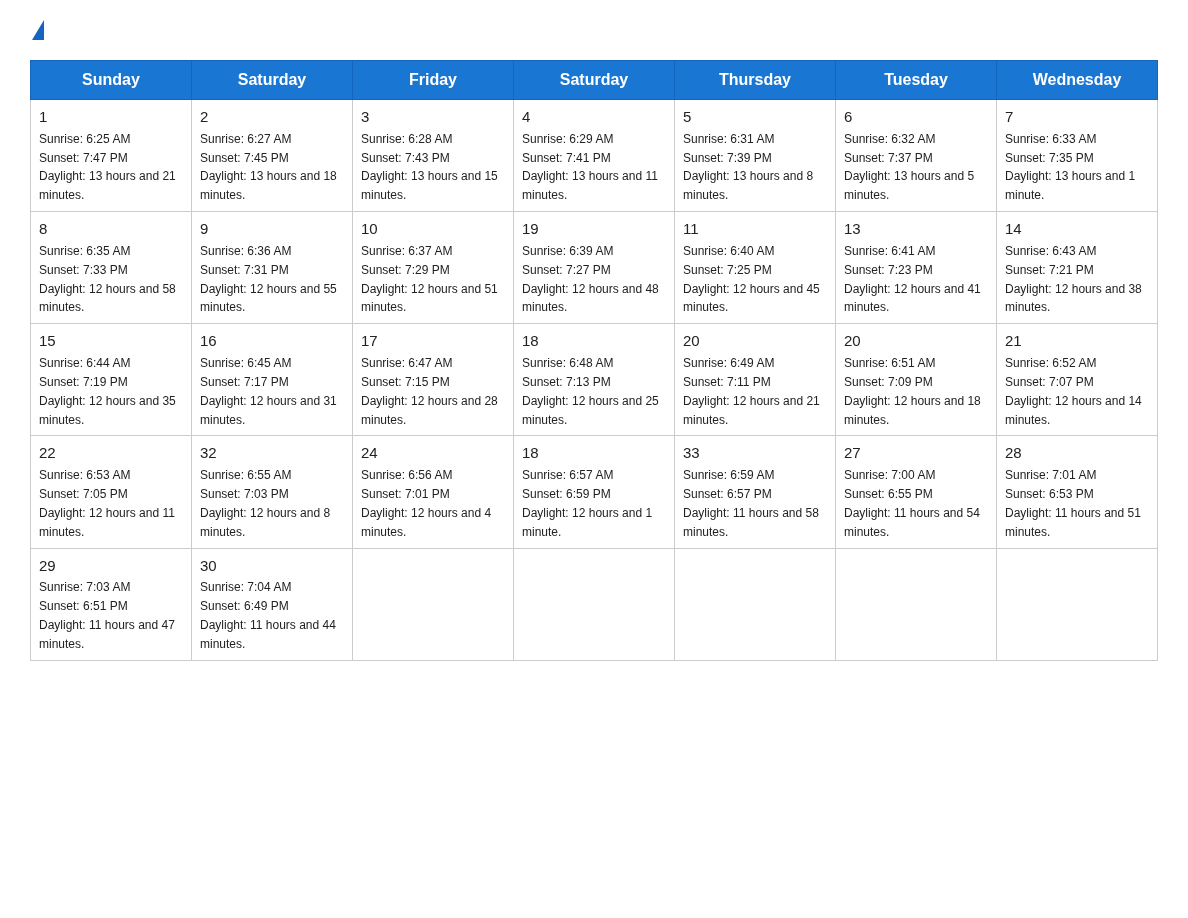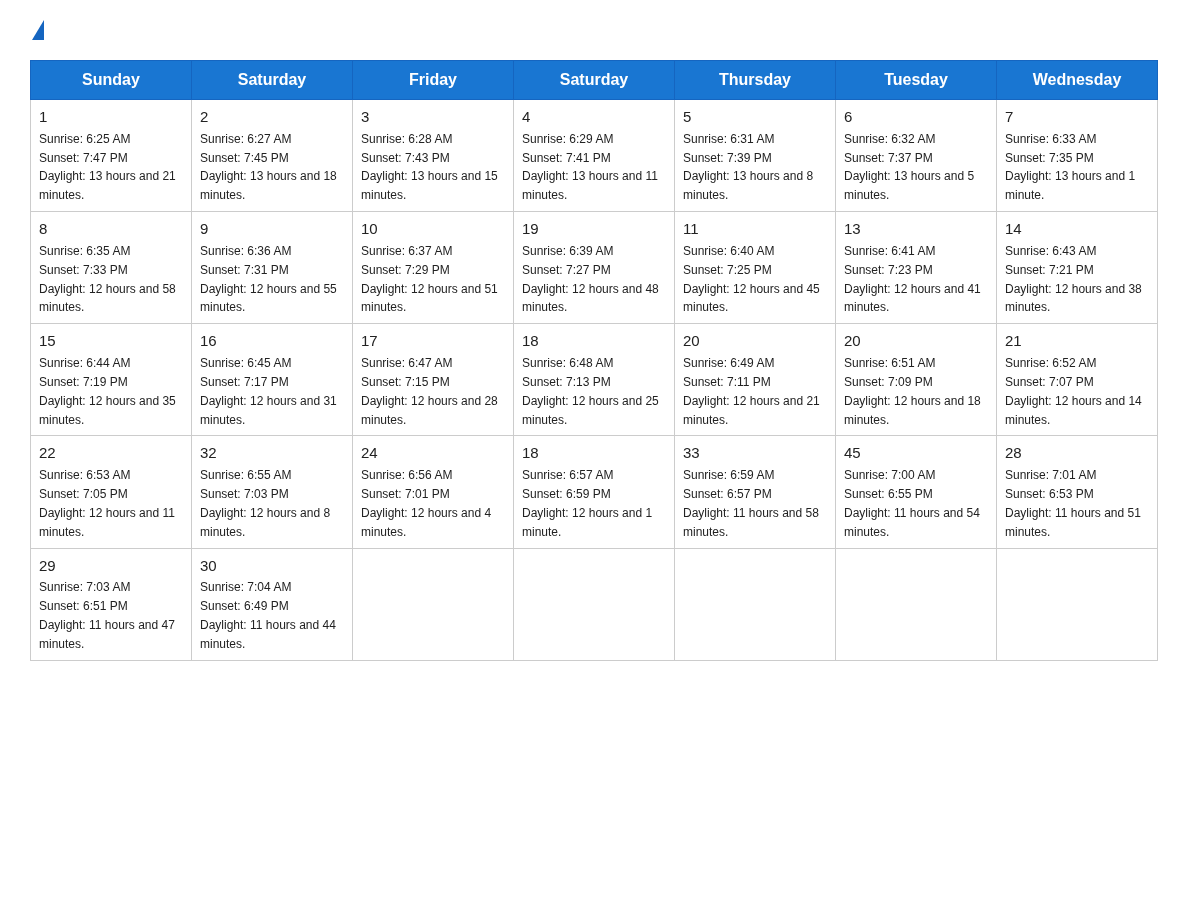--- a/index.html
+++ b/index.html
@@ -161,21 +161,21 @@
         <td><span class="day-num">20</span><span class="sun-info">Sunrise: 6:49 AM<br>Sunset: 7:11 PM<br>Daylight: 12 hours and 21 minutes.</span></td>
         <td><span class="day-num">20</span><span class="sun-info">Sunrise: 6:51 AM<br>Sunset: 7:09 PM<br>Daylight: 12 hours and 18 minutes.</span></td>
         <td><span class="day-num">21</span><span class="sun-info">Sunrise: 6:52 AM<br>Sunset: 7:07 PM<br>Daylight: 12 hours and 14 minutes.</span></td>
       </tr>
       <tr>
         <td><span class="day-num">22</span><span class="sun-info">Sunrise: 6:53 AM<br>Sunset: 7:05 PM<br>Daylight: 12 hours and 11 minutes.</span></td>
         <td><span class="day-num">32</span><span class="sun-info">Sunrise: 6:55 AM<br>Sunset: 7:03 PM<br>Daylight: 12 hours and 8 minutes.</span></td>
         <td><span class="day-num">24</span><span class="sun-info">Sunrise: 6:56 AM<br>Sunset: 7:01 PM<br>Daylight: 12 hours and 4 minutes.</span></td>
         <td><span class="day-num">18</span><span class="sun-info">Sunrise: 6:57 AM<br>Sunset: 6:59 PM<br>Daylight: 12 hours and 1 minute.</span></td>
         <td><span class="day-num">33</span><span class="sun-info">Sunrise: 6:59 AM<br>Sunset: 6:57 PM<br>Daylight: 11 hours and 58 minutes.</span></td>
-        <td><span class="day-num">45</span><span class="sun-info">Sunrise: 7:00 AM<br>Sunset: 6:55 PM<br>Daylight: 11 hours and 54 minutes.</span></td>
+        <td><span class="day-num">27</span><span class="sun-info">Sunrise: 7:00 AM<br>Sunset: 6:55 PM<br>Daylight: 11 hours and 54 minutes.</span></td>
         <td><span class="day-num">28</span><span class="sun-info">Sunrise: 7:01 AM<br>Sunset: 6:53 PM<br>Daylight: 11 hours and 51 minutes.</span></td>
       </tr>
       <tr>
         <td><span class="day-num">29</span><span class="sun-info">Sunrise: 7:03 AM<br>Sunset: 6:51 PM<br>Daylight: 11 hours and 47 minutes.</span></td>
         <td><span class="day-num">30</span><span class="sun-info">Sunrise: 7:04 AM<br>Sunset: 6:49 PM<br>Daylight: 11 hours and 44 minutes.</span></td>
         <td class="empty"></td>
         <td class="empty"></td>
         <td class="empty"></td>
         <td class="empty"></td>
         <td class="empty"></td>

